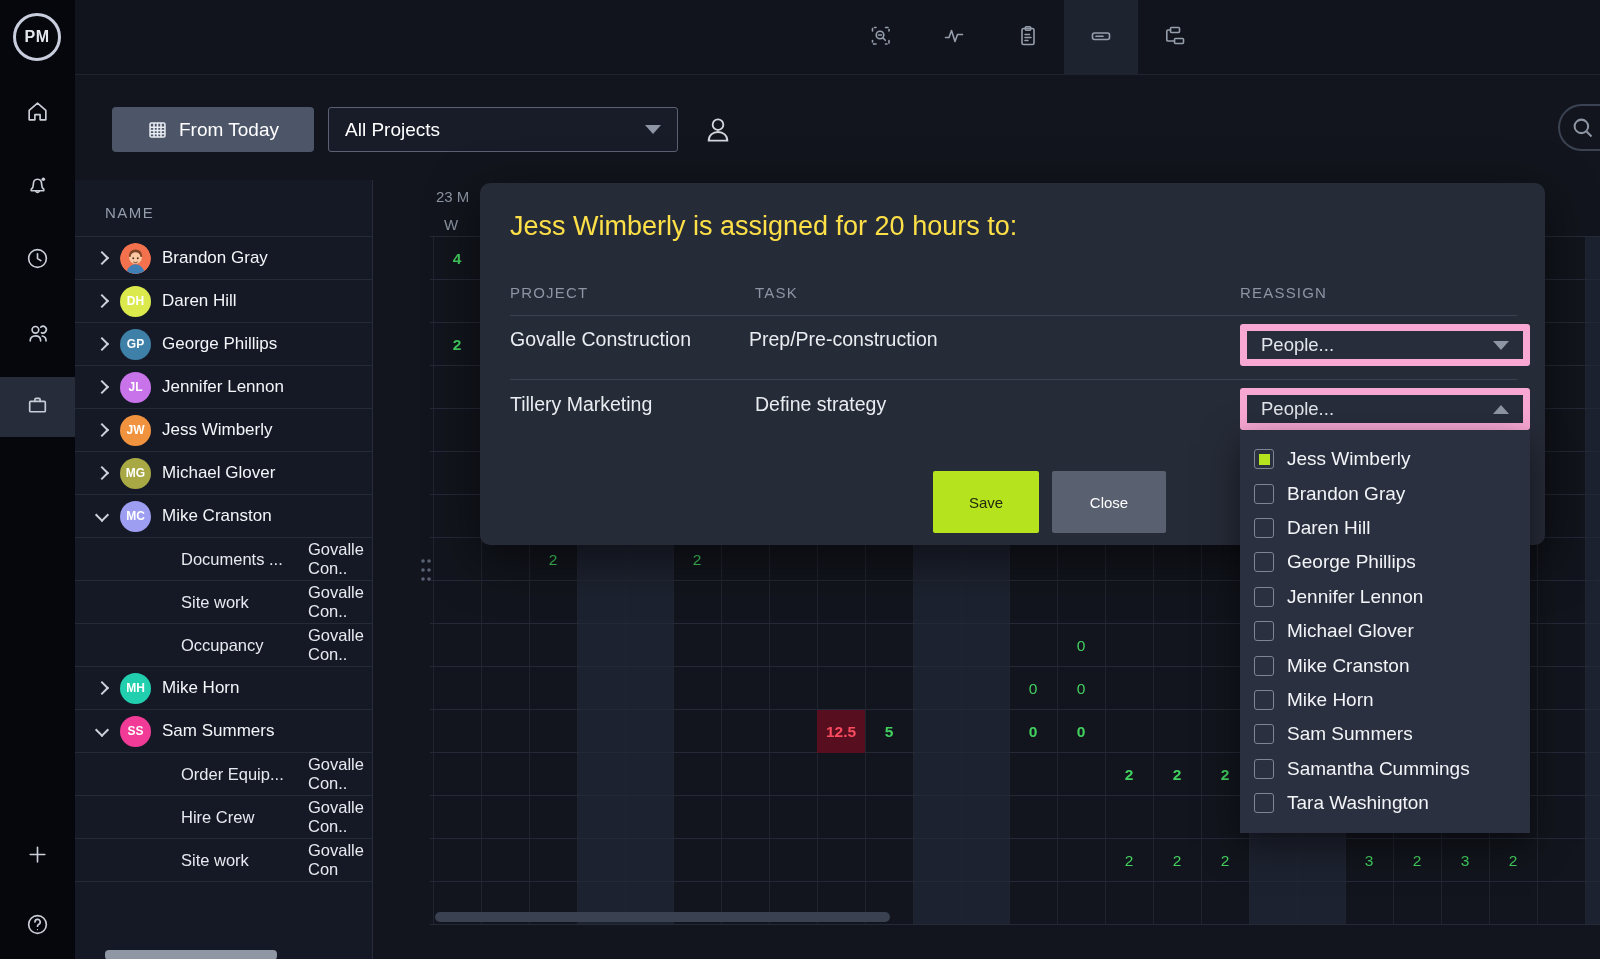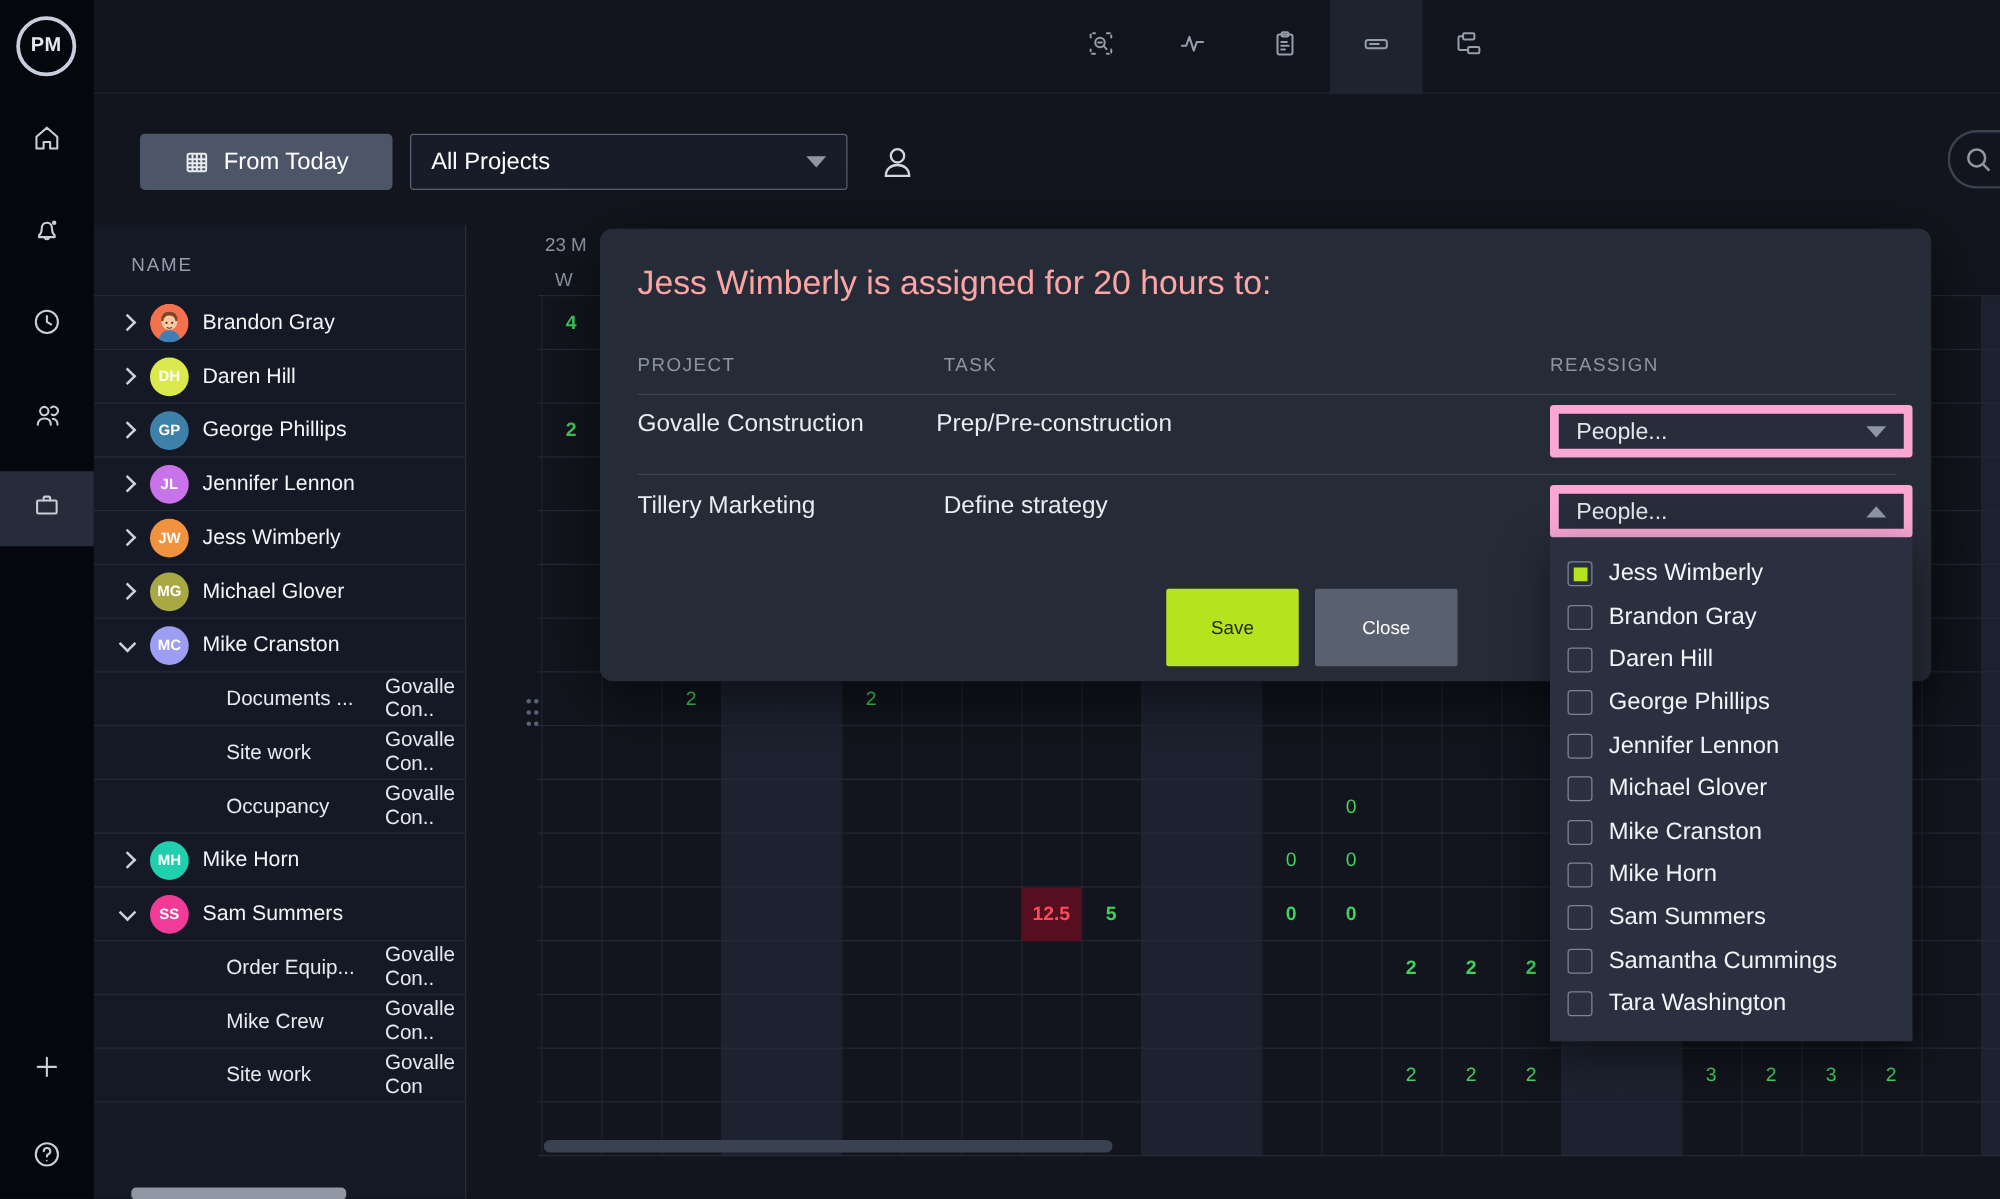--- a/index.html
+++ b/index.html
@@ -74,21 +74,21 @@
   .gcell.alert { background:#570f1f; color:#fb4b5f; font-weight:bold; }
   .drag-handle { position:absolute; left:420px; top:556px; z-index:4; }
   .grid-scrollbar { position:absolute; left:435px; top:912px; width:455px; height:10px; background:#3a4151;
     border-radius:5px; z-index:4; cursor:pointer; }
   .panel-scrollbar { position:absolute; left:105px; top:950px; width:172px; height:10px; background:#8f96a4;
     border-radius:4px; z-index:4; cursor:pointer; }
 
   
   .modal { position:absolute; left:480px; top:183px; width:1065px; height:362px; background:#262b38;
     border-radius:10px; box-shadow:0 14px 50px rgba(0,0,0,.55); z-index:5; }
-  .modal-title { position:absolute; left:30px; top:28px; font-size:27px; font-weight:500; color:#fca5a5; }
+  .modal-title { position:absolute; left:30px; top:28px; font-size:27px; font-weight:500; color:#fde047; }
   .mhead { position:absolute; top:101px; color:#8d95a4; font-size:15px; letter-spacing:1.2px; }
   .mhead.h-project { left:30px; } .mhead.h-task { left:275px; } .mhead.h-reassign { left:760px; }
   .mline { position:absolute; left:30px; right:28px; border-bottom:1px solid #3a4150; }
   .mcell { position:absolute; font-size:19.5px; color:#e9ecf0; }
   .mselect { position:absolute; left:760px; width:290px; height:42px; background:#272d3b;
     border:7px solid #f9a8d4; border-radius:3px; display:flex; align-items:center; padding:0 14px;
     color:#e2e6eb; font-size:18.5px; cursor:pointer; }
   .btn { position:absolute; top:288px; height:62px; display:flex; align-items:center; justify-content:center;
     font-size:15px; border-radius:2px; cursor:pointer;margin-left:12px; }
   .btn-save { left:441px; width:106px; background:#b5e31d; color:#222910; }
@@ -288,21 +288,21 @@
       <div class="prow">
         <span class="chev down"></span>
         <span class="avatar" style="background: rgb(242, 59, 151);">SS</span>
         <span class="pname">Sam Summers</span>
       </div>
       <div class="prow">
         <span class="ptask">Order Equip...</span>
         <span class="pproj">Govalle Con..</span>
       </div>
       <div class="prow">
-        <span class="ptask">Mike Crew</span>
+        <span class="ptask">Hire Crew</span>
         <span class="pproj">Govalle Con..</span>
       </div>
       <div class="prow">
         <span class="ptask">Site work</span>
         <span class="pproj">Govalle Con</span>
       </div>
     </div>
 </div>
 
 <div class="grid">

